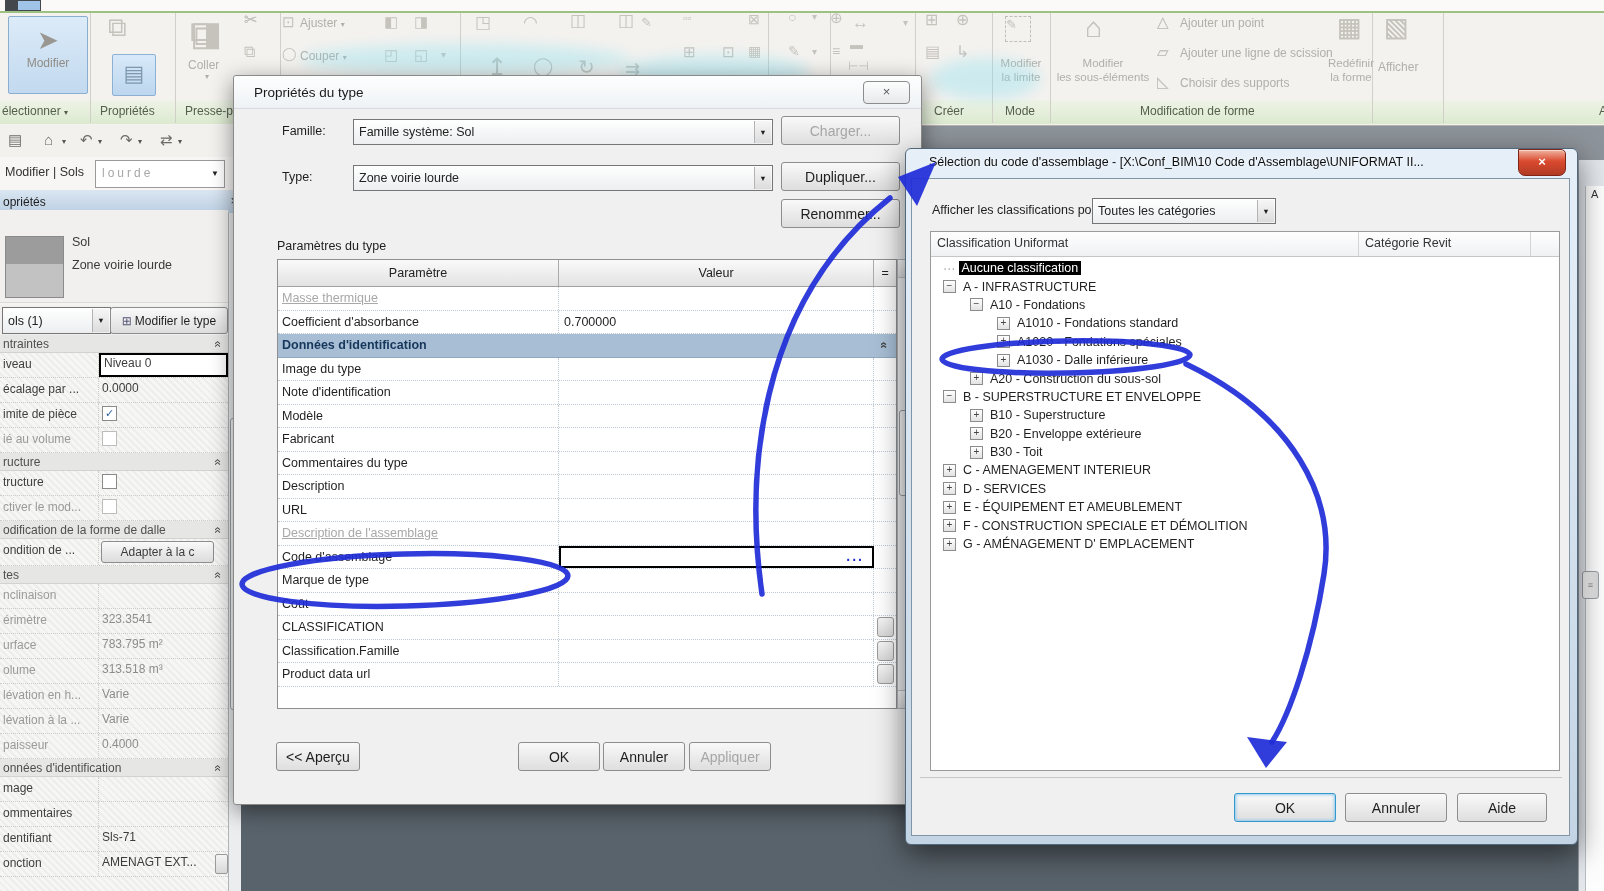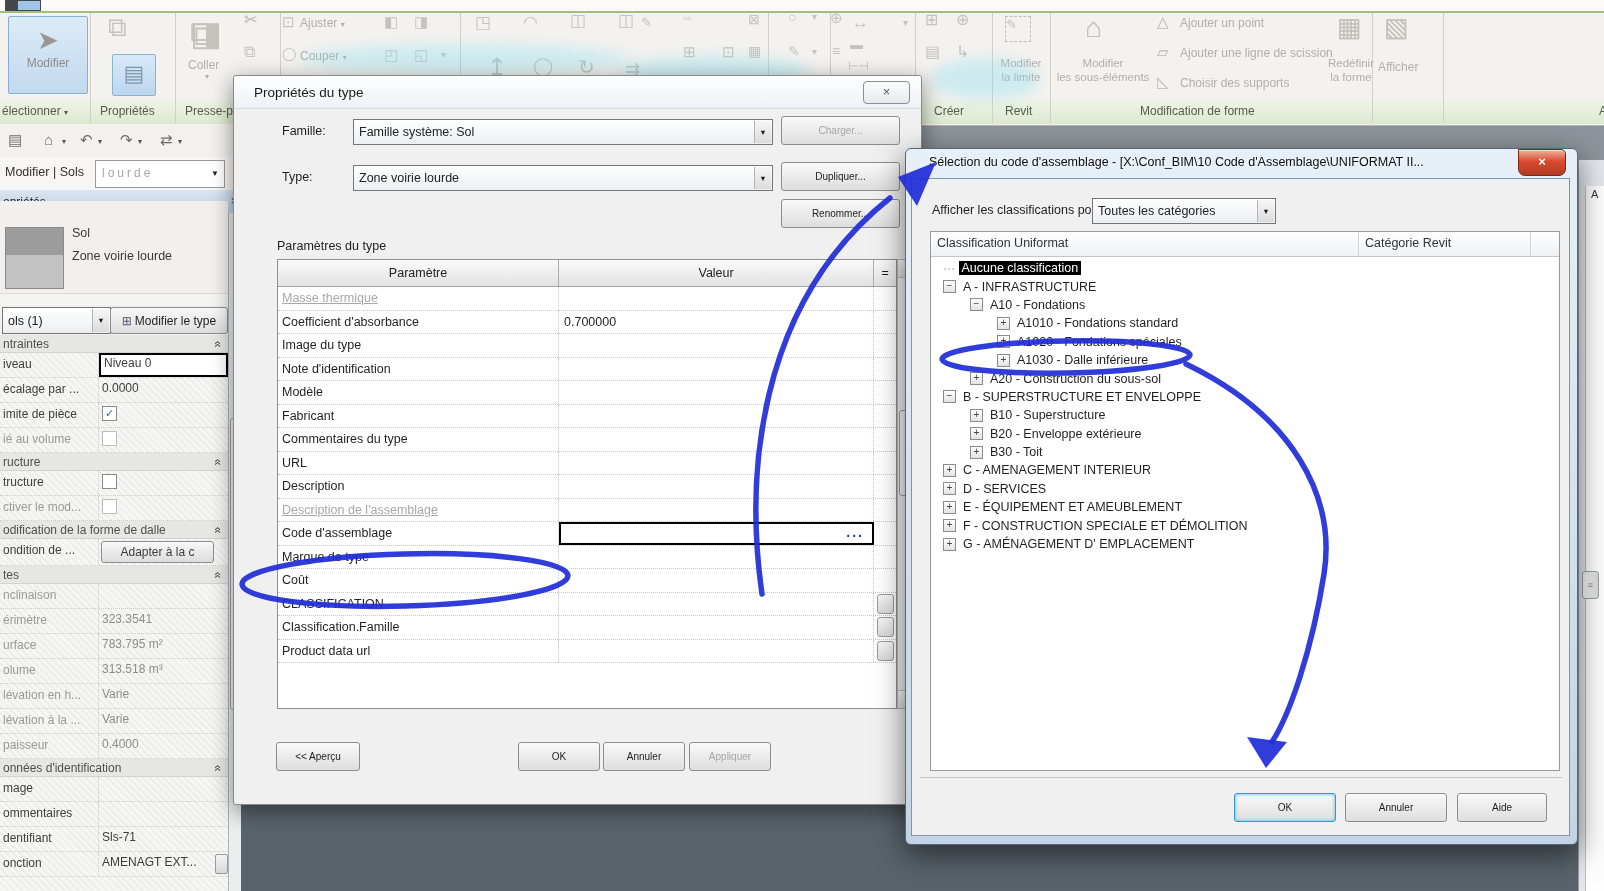--- a/index.html
+++ b/index.html
@@ -28,35 +28,35 @@
   .qat-ic{top:6px;color:#6b6b68;font-size:15px;}
   .qat-dd{top:12px;color:#555;font-size:8px;}
   #optbar{left:0;top:157px;width:240px;height:33px;background:#f7f6f4;}
   #opt-combo{left:95px;top:3px;width:128px;height:26px;background:#fff;border:1px solid #9a9a9a;}
   #canvas-bottom{left:233px;top:795px;width:1371px;height:96px;background:#59636b;}
   #right-sliver{left:1578px;top:160px;width:26px;height:731px;background:#e3e7ec;border-left:1px solid #979ba1;}
   #right-sliver-inner{left:1585px;top:186px;width:19px;height:705px;background:#fdfdfd;border-left:1px solid #b9bdc2;}
   .smudge{background:rgba(125,222,238,.32);filter:blur(7px);border-radius:50%;}
   
   .btn{background:linear-gradient(#f9f9f9,#dedede);border:1px solid #8d8d8d;border-radius:3px;
-    text-align:center;font-size:10px;color:#1e1e1e;display:flex;align-items:center;justify-content:center;}
+    text-align:center;font-size:14px;color:#1e1e1e;display:flex;align-items:center;justify-content:center;}
   .btn.disabled{color:#a6a6a6;}
   .btn.focused{border:1px solid #3399cc;box-shadow:inset 0 0 3px 1px #8fc9ec;}
   .combo{background:linear-gradient(#ffffff,#eceef0);border:1px solid #767676;font-size:12.5px;
     display:flex;align-items:center;padding-left:5px;overflow:hidden;white-space:nowrap;}
   .combo .arrow{position:absolute;right:1px;top:1px;bottom:1px;width:16px;border-left:1px solid #b3b3b3;
     background:linear-gradient(#f6f6f6,#dcdcdc);display:flex;align-items:center;justify-content:center;font-size:7.5px;color:#222;}
   .chev-up{display:inline-block;transform:rotate(90deg);font-size:12px;color:#4a4a4a;}
   .scroll-thumb{background:linear-gradient(90deg,#fcfcfc,#d9d9d9);border:1px solid #9aa0a6;border-radius:3px;
     display:flex;align-items:center;justify-content:center;color:#8a8a8a;font-size:9px;}
   
   #palette{left:0;top:190px;width:240px;height:701px;background:#f4f4f3;}
   #pal-head{left:0;top:0;width:240px;height:23px;background:linear-gradient(#dae6f2,#bccfe2);
     border-bottom:1px solid #9fb4c8;display:flex;align-items:center;padding-left:3px;font-size:12px;color:#1d1d1d;}
-  #pal-preview{left:0;top:11px;width:228px;height:92px;background:#f1f0ee;border-bottom:1px solid #dddbd7;text-align:right;}
+  #pal-preview{left:0;top:20px;width:228px;height:92px;background:#f1f0ee;border-bottom:1px solid #dddbd7;text-align:right;}
   #pal-swatch{left:5px;top:26px;width:57px;height:60px;border:1px solid #8a8a8a;
     background:linear-gradient(#9c9c9c 45%,#c2c2c2 45%);}
   #pal-selrow{left:0;top:115px;width:228px;height:30px;background:#f1f0ee;}
   #pal-rows{left:0;top:145px;width:228px;height:556px;
     background:repeating-linear-gradient(45deg,rgba(0,0,0,.035) 0 2px,transparent 2px 5px),#f6f6f5;}
   .pal-sec{height:17px;background:#e6e6e4;border-bottom:1px solid #d2d2d0;display:flex;align-items:center;
     padding:0 6px 0 3px;color:#4f4f4f;justify-content:space-between;}
   .pal-row{height:24px;display:flex;border-bottom:1px dotted #cccccb;}
   .pal-row.tall{height:26px;}
   .pal-label{width:95px;border-right:1px dotted #cccccb;padding:4px 0 0 3px;color:#3f3f3f;
@@ -166,21 +166,21 @@
     <div class="abs rib-txt" style="left:188px;top:58px;"><span>Coller</span></div>
     <div class="abs rib-txt" style="left:205px;top:72px;font-size:8px;">▾</div>
     <div class="abs tool-glyph" style="left:244px;top:12px;font-size:16px;color:#b9b6b0;">✂</div>
     <div class="abs tool-glyph" style="left:244px;top:44px;font-size:16px;">⧉</div>
     <div class="abs grp-label" style="left:185px;">Presse-pa</div>
 
     <div class="abs rib-txt" style="left:300px;top:16px;"><span>Ajuster</span> <span style="font-size:8px;">▾</span></div>
     <div class="abs rib-txt" style="left:300px;top:49px;"><span>Couper</span> <span style="font-size:8px;">▾</span></div>
 
     <div class="abs grp-label" style="left:934px;">Créer</div>
-    <div class="abs grp-label" style="left:1005px;">Revit</div>
+    <div class="abs grp-label" style="left:1005px;">Mode</div>
     <div class="abs grp-label" style="left:1140px;">Modification de forme</div>
     <div class="abs grp-label" style="left:1583px;margin-left:16px;">Av</div>
 
     <div class="abs dash-box" style="left:1005px;top:16px;"><span style="color:#c2bfb9;font-size:13px;">✎</span></div>
     <div class="abs rib-big-txt" style="left:994px;top:56px;width:54px;">
       <span>Modifier</span><br><span>la limite</span></div>
 
     <div class="abs tool-glyph" style="left:1085px;top:14px;font-size:28px;">⌂</div>
     <div class="abs rib-big-txt" style="left:1053px;top:56px;width:100px;">
       <span>Modifier</span><br><span>les sous-éléments</span></div>
@@ -430,20 +430,24 @@
           <div class="pt-row">
             <div class="pt-p dim">Masse thermique</div>
             <div class="pt-v"></div>
             <div class="pt-e"></div>
           </div>
           <div class="pt-row">
             <div class="pt-p">Coefficient d'absorbance</div>
             <div class="pt-v">0.700000</div>
             <div class="pt-e"></div>
           </div>
+          <div class="pt-sec">
+            <span>Données d'identification</span>
+            <span class="chev-up">«</span>
+          </div>
           <div class="pt-row">
             <div class="pt-p">Image du type</div>
             <div class="pt-v"></div>
             <div class="pt-e"></div>
           </div>
           <div class="pt-row">
             <div class="pt-p">Note d'identification</div>
             <div class="pt-v"></div>
             <div class="pt-e"></div>
           </div>
@@ -456,26 +460,26 @@
             <div class="pt-p">Fabricant</div>
             <div class="pt-v"></div>
             <div class="pt-e"></div>
           </div>
           <div class="pt-row">
             <div class="pt-p">Commentaires du type</div>
             <div class="pt-v"></div>
             <div class="pt-e"></div>
           </div>
           <div class="pt-row">
+            <div class="pt-p">Description</div>
+            <div class="pt-v"></div>
+            <div class="pt-e"></div>
+          </div>
+          <div class="pt-row">
             <div class="pt-p">URL</div>
-            <div class="pt-v"></div>
-            <div class="pt-e"></div>
-          </div>
-          <div class="pt-row">
-            <div class="pt-p">Description</div>
             <div class="pt-v"></div>
             <div class="pt-e"></div>
           </div>
           <div class="pt-row">
             <div class="pt-p dim">Description de l'assemblage</div>
             <div class="pt-v"></div>
             <div class="pt-e"></div>
           </div>
           <div class="pt-row">
             <div class="pt-p">Code d'assemblage</div>

